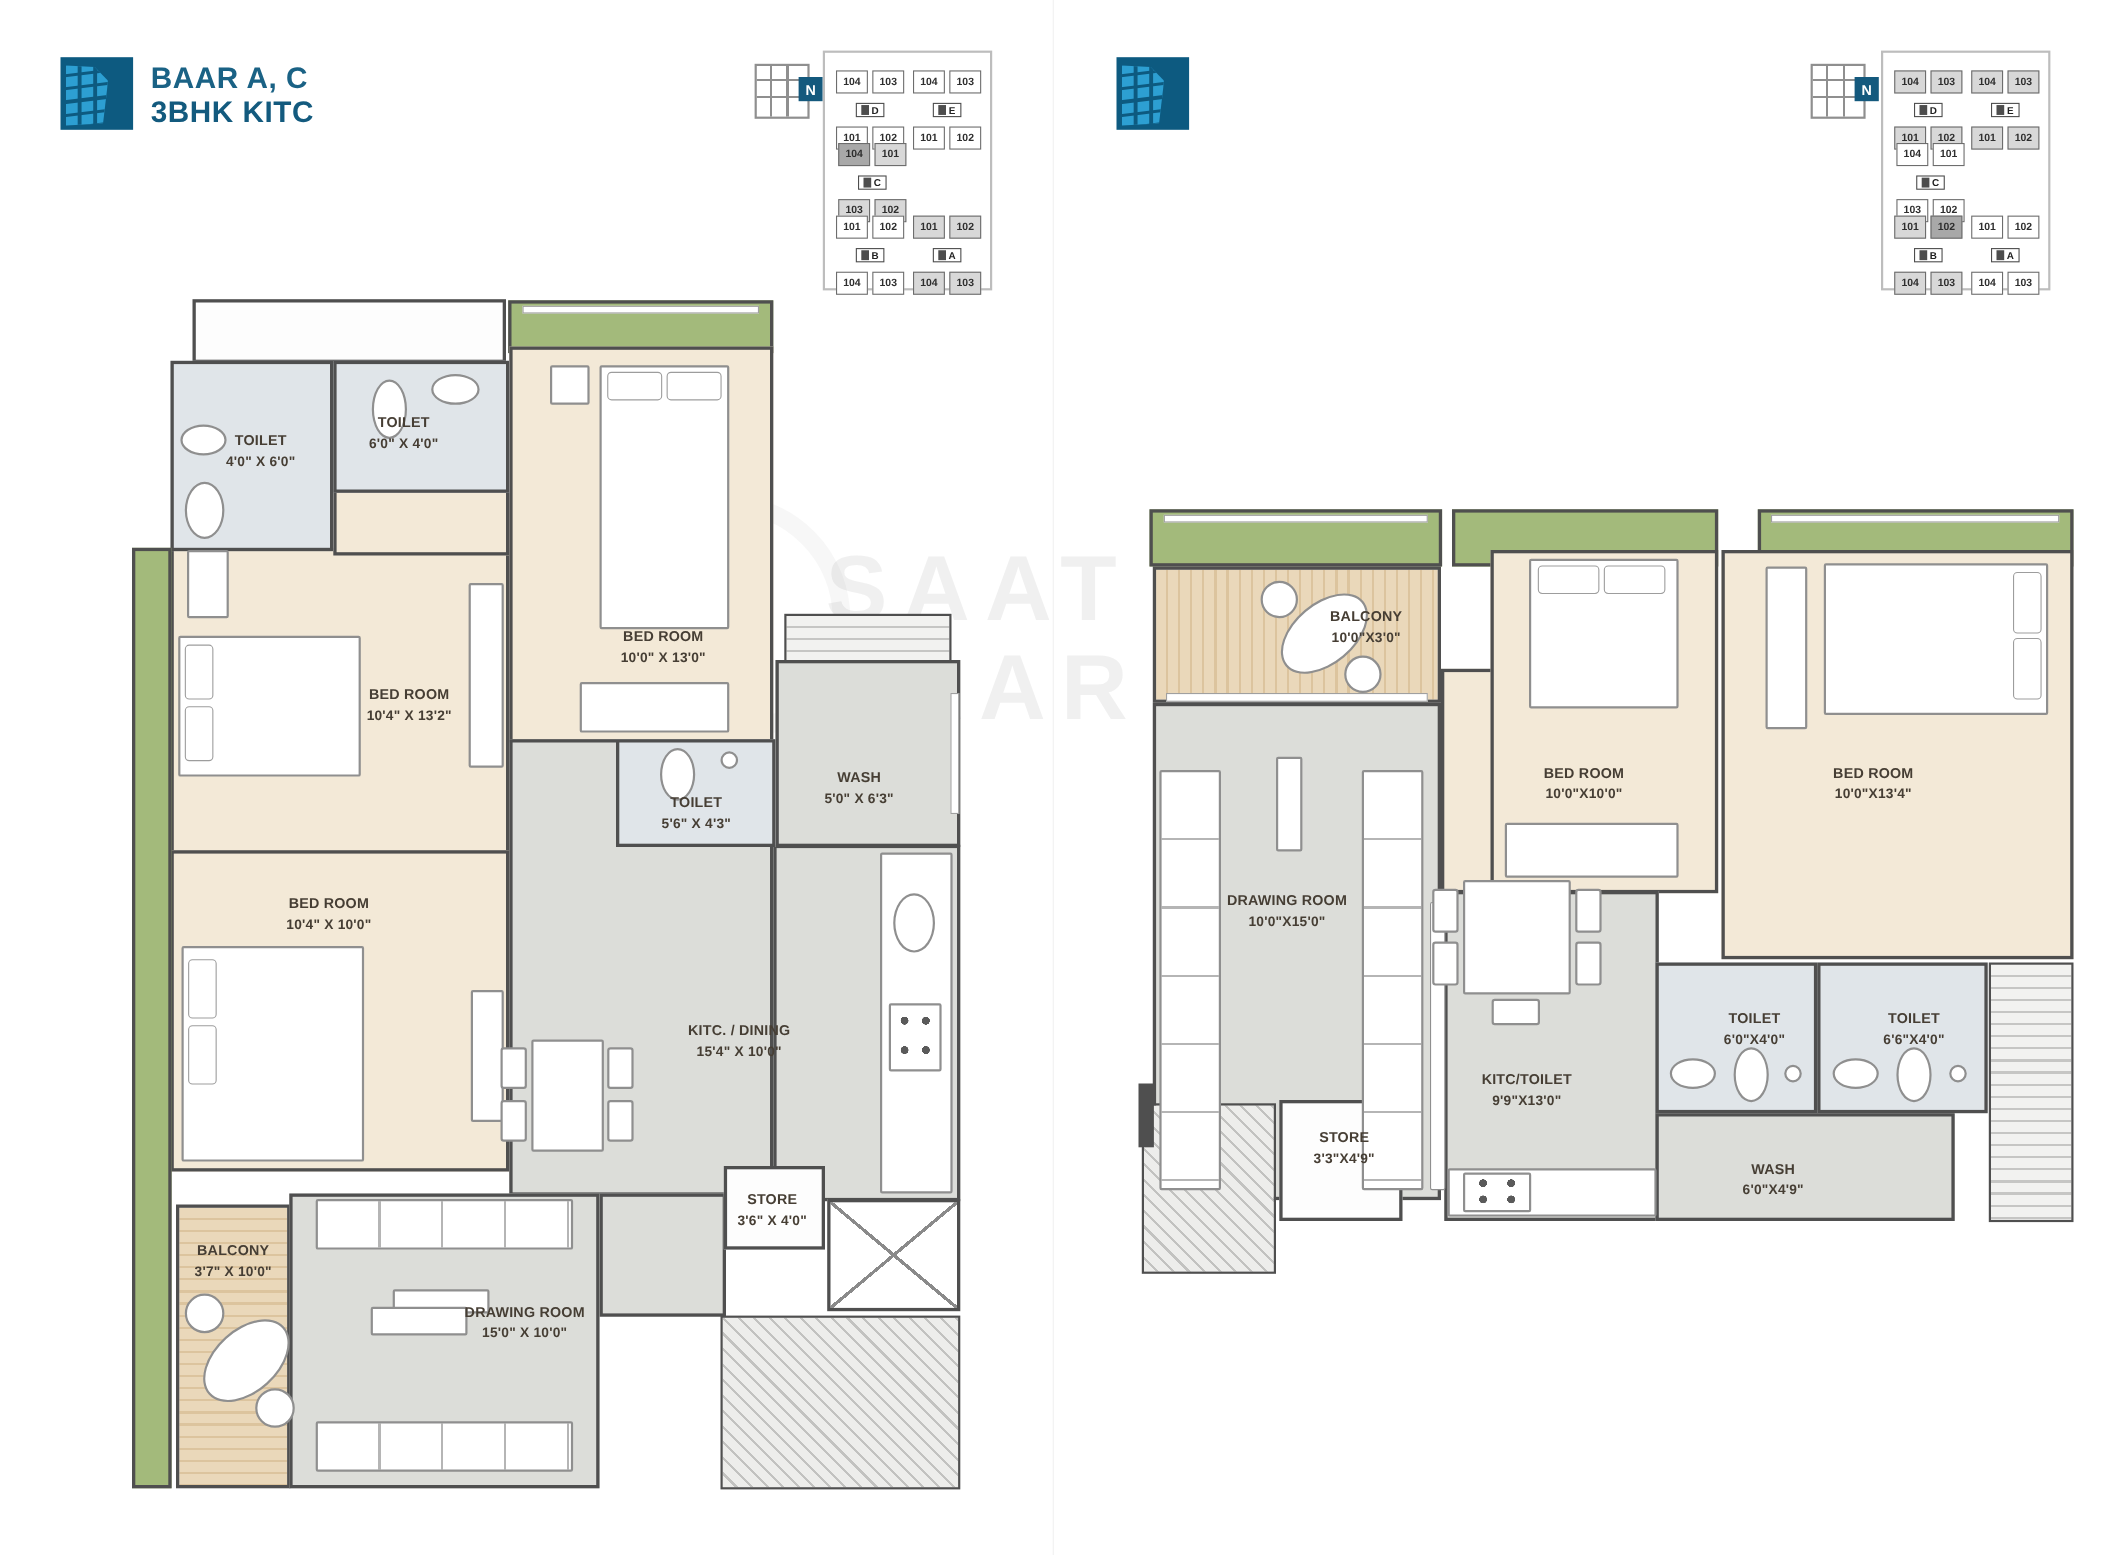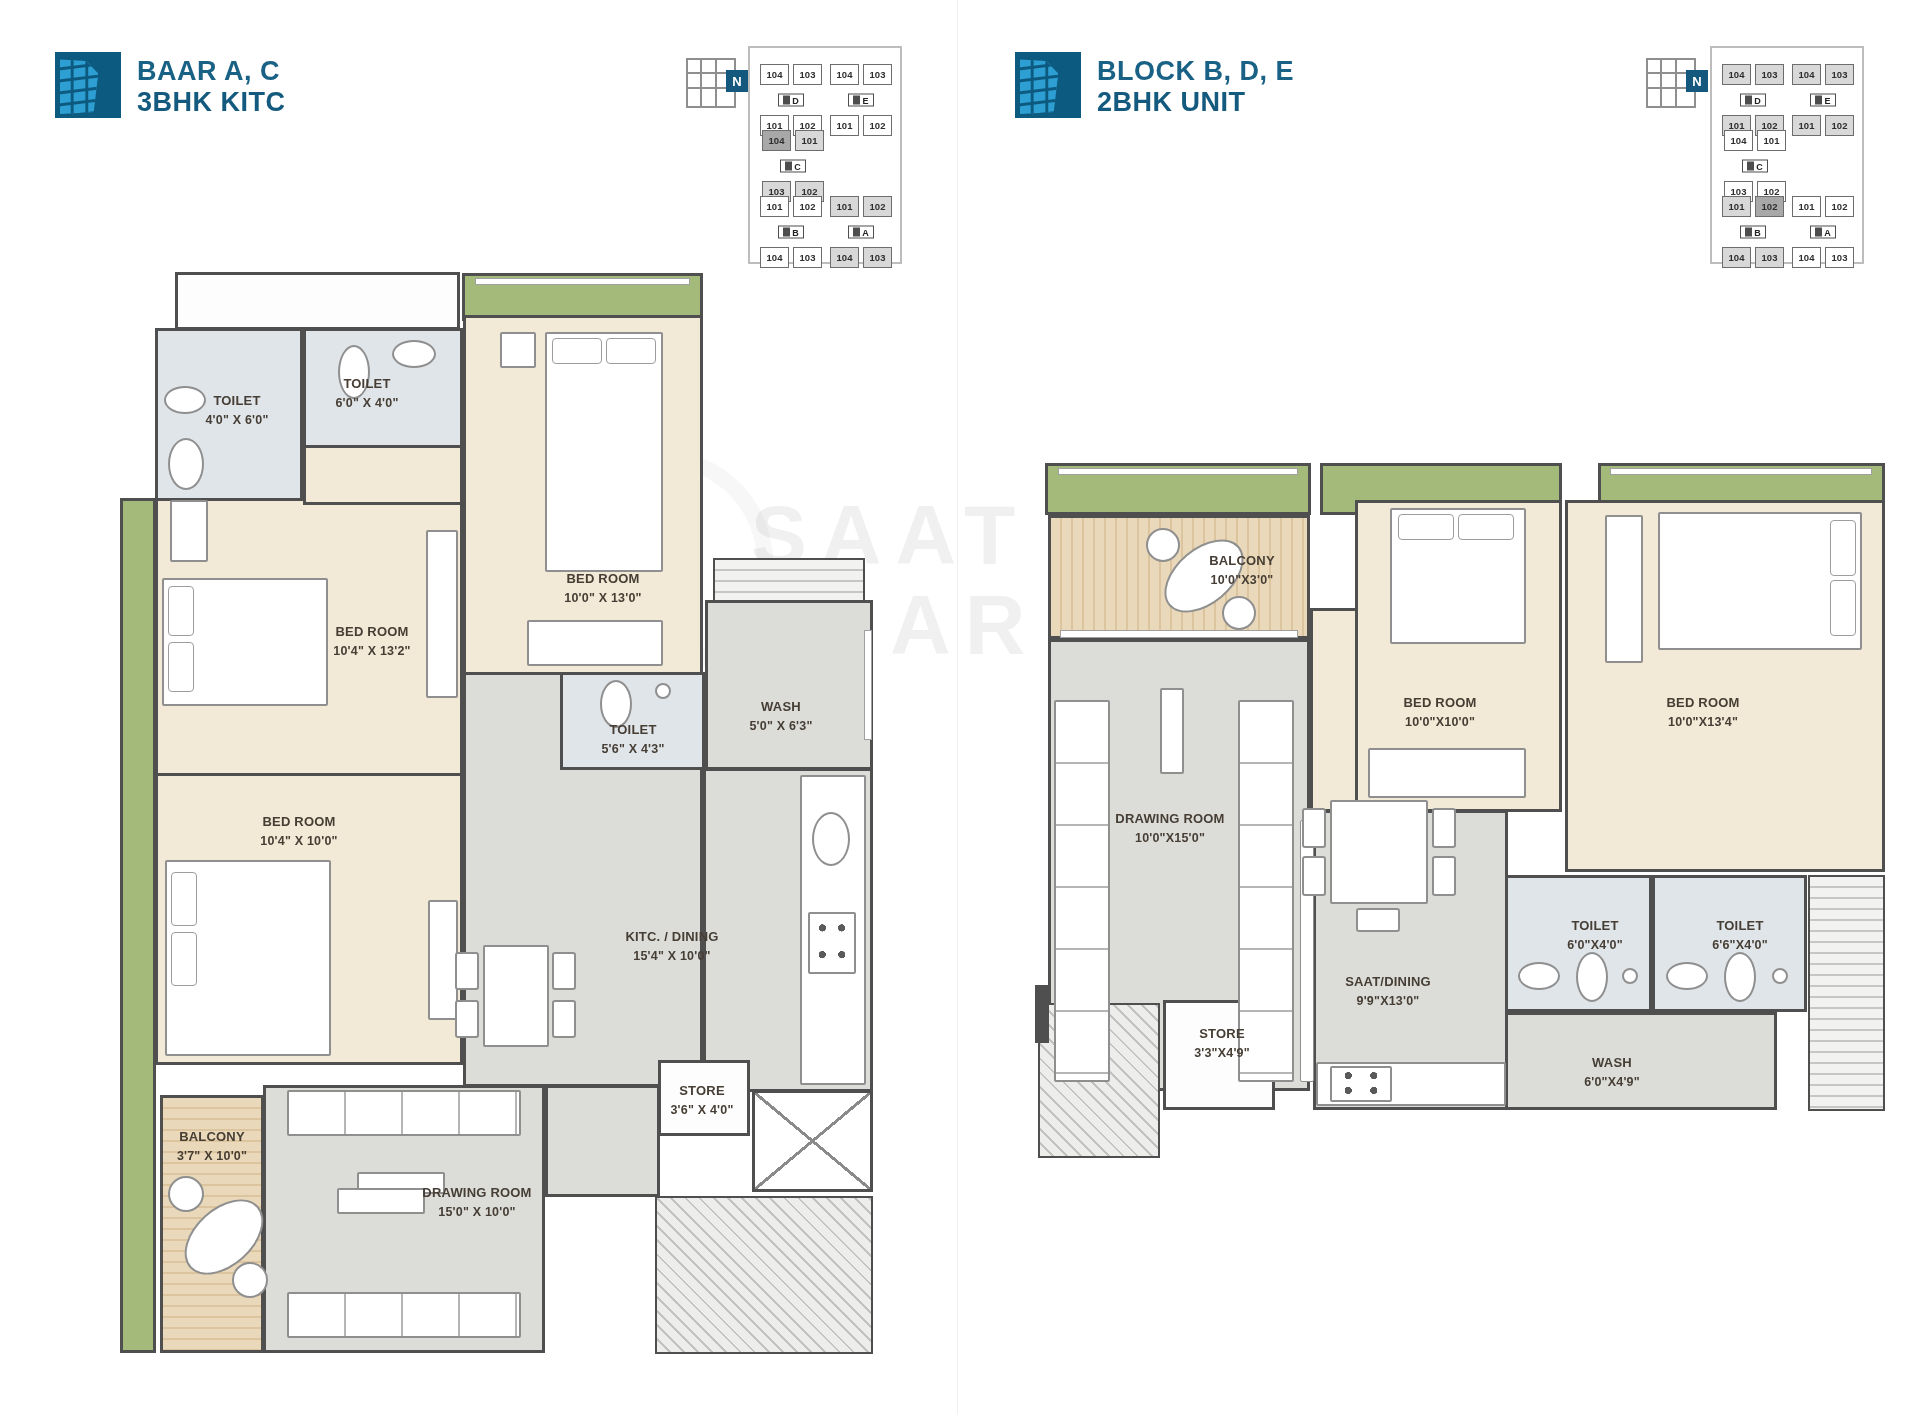--- a/index.html
+++ b/index.html
@@ -239,24 +239,20 @@
       <div class="dim">3'7" X 10'0"</div>
   </div>
   <div class="rlabel" style="left:477px;top:1202px;">
     <div>DRAWING ROOM</div>
       <div class="dim">15'0" X 10'0"</div>
   </div>
 
   <div class="logo" style="left:1015px;top:52px;">
       <div class="tiles"></div>
     </div>
-  <div class="titles" style="left:1097px;top:56px;position:absolute;">
-    <div class="bt">BLOCK B, D, E</div>
-    <div class="ut">2BHK UNIT</div>
-  </div>
   <div class="north" style="left:1646px;top:58px;">
     <div class="ngrid"></div>
     <div class="nbox">N</div>
   </div>
 
   <div class="keyplan" style="left:1710px;top:46px;width:150px;height:214px;">
     <div class="kblock hl" style="left:10px;top:16px;">
       <div class="ku tl">104</div>
       <div class="ku tr">103</div>
       <div class="ku bl">101</div>
@@ -361,21 +357,21 @@
   </div>
   <div class="rlabel" style="left:1703px;top:712px;">
     <div>BED ROOM</div>
       <div class="dim">10'0"X13'4"</div>
   </div>
   <div class="rlabel" style="left:1170px;top:828px;">
     <div>DRAWING ROOM</div>
       <div class="dim">10'0"X15'0"</div>
   </div>
   <div class="rlabel" style="left:1388px;top:991px;">
-    <div>SAAT/DINING</div>
+    <div>KITC/TOILET</div>
       <div class="dim">9'9"X13'0"</div>
   </div>
   <div class="rlabel" style="left:1595px;top:935px;">
     <div>TOILET</div>
       <div class="dim">6'0"X4'0"</div>
   </div>
   <div class="rlabel" style="left:1740px;top:935px;">
     <div>TOILET</div>
       <div class="dim">6'6"X4'0"</div>
   </div>

